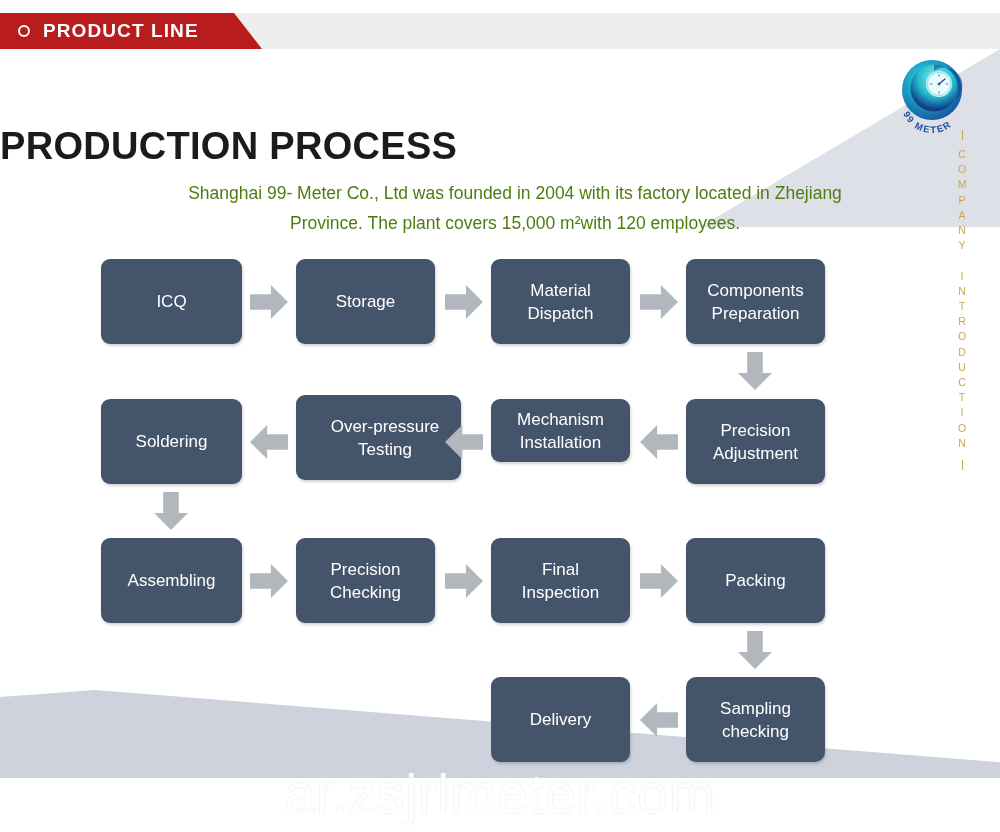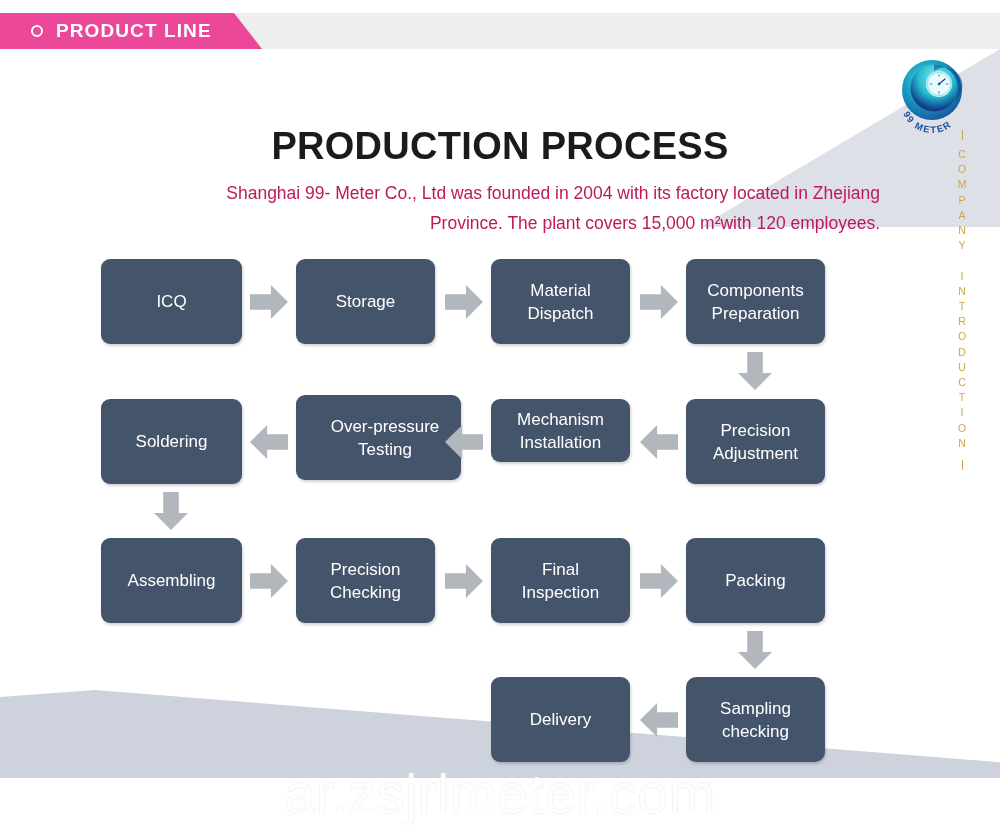--- a/index.html
+++ b/index.html
@@ -26,26 +26,26 @@
     width: 1000px;
     height: 36px;
     background: #eeeeee;
   }
   .header-tab {
     position: absolute;
     left: 0;
     top: 13px;
     width: 262px;
     height: 36px;
-    background: #ec4899;
+    background: #b91c1c;
     clip-path: polygon(0 0, 234px 0, 262px 36px, 0 36px);
     display: flex;
     align-items: center;
     box-sizing: border-box;
-    padding-left: 31px;
+    padding-left: 18px;
   }
   .ring-icon {
     width: 12px;
     height: 12px;
     border: 2.5px solid #ffffff;
     border-radius: 50%;
     box-sizing: border-box;
     flex: none;
   }
   .header-title {
@@ -106,35 +106,35 @@
     white-space: nowrap;
     font-weight: normal;
   }
 
   
   .main-title {
     position: absolute;
     left: 0;
     top: 125px;
     width: 1000px;
-    text-align: center;
+    text-align: left;
     font-size: 38px;
     font-weight: bold;
     color: #1b1b1b;
     letter-spacing: 0.3px;
   }
   .subtitle {
     position: absolute;
     left: 150px;
     top: 178px;
     width: 730px;
-    text-align: right;
+    text-align: center;
     font-size: 17.5px;
     line-height: 30px;
-    color: #be185d;
+    color: #4d7c0f;
   }
 
   
   .flow {
     position: absolute;
     left: 0;
     top: 0;
     width: 1000px;
     height: 832px;
   }

